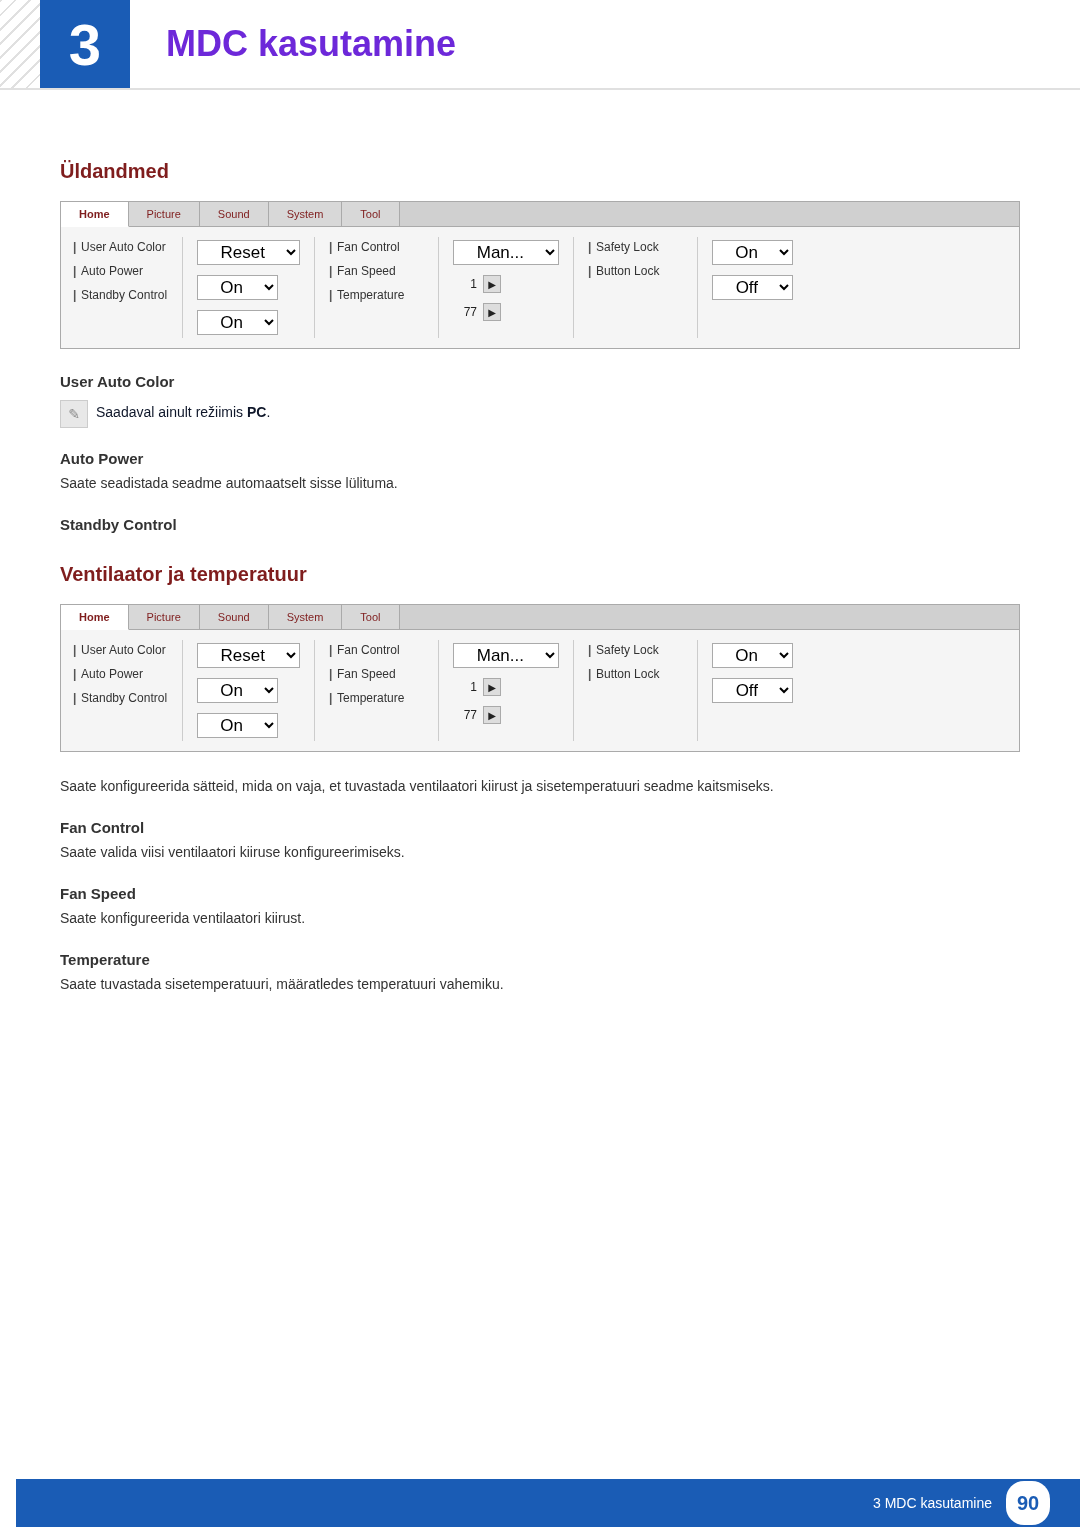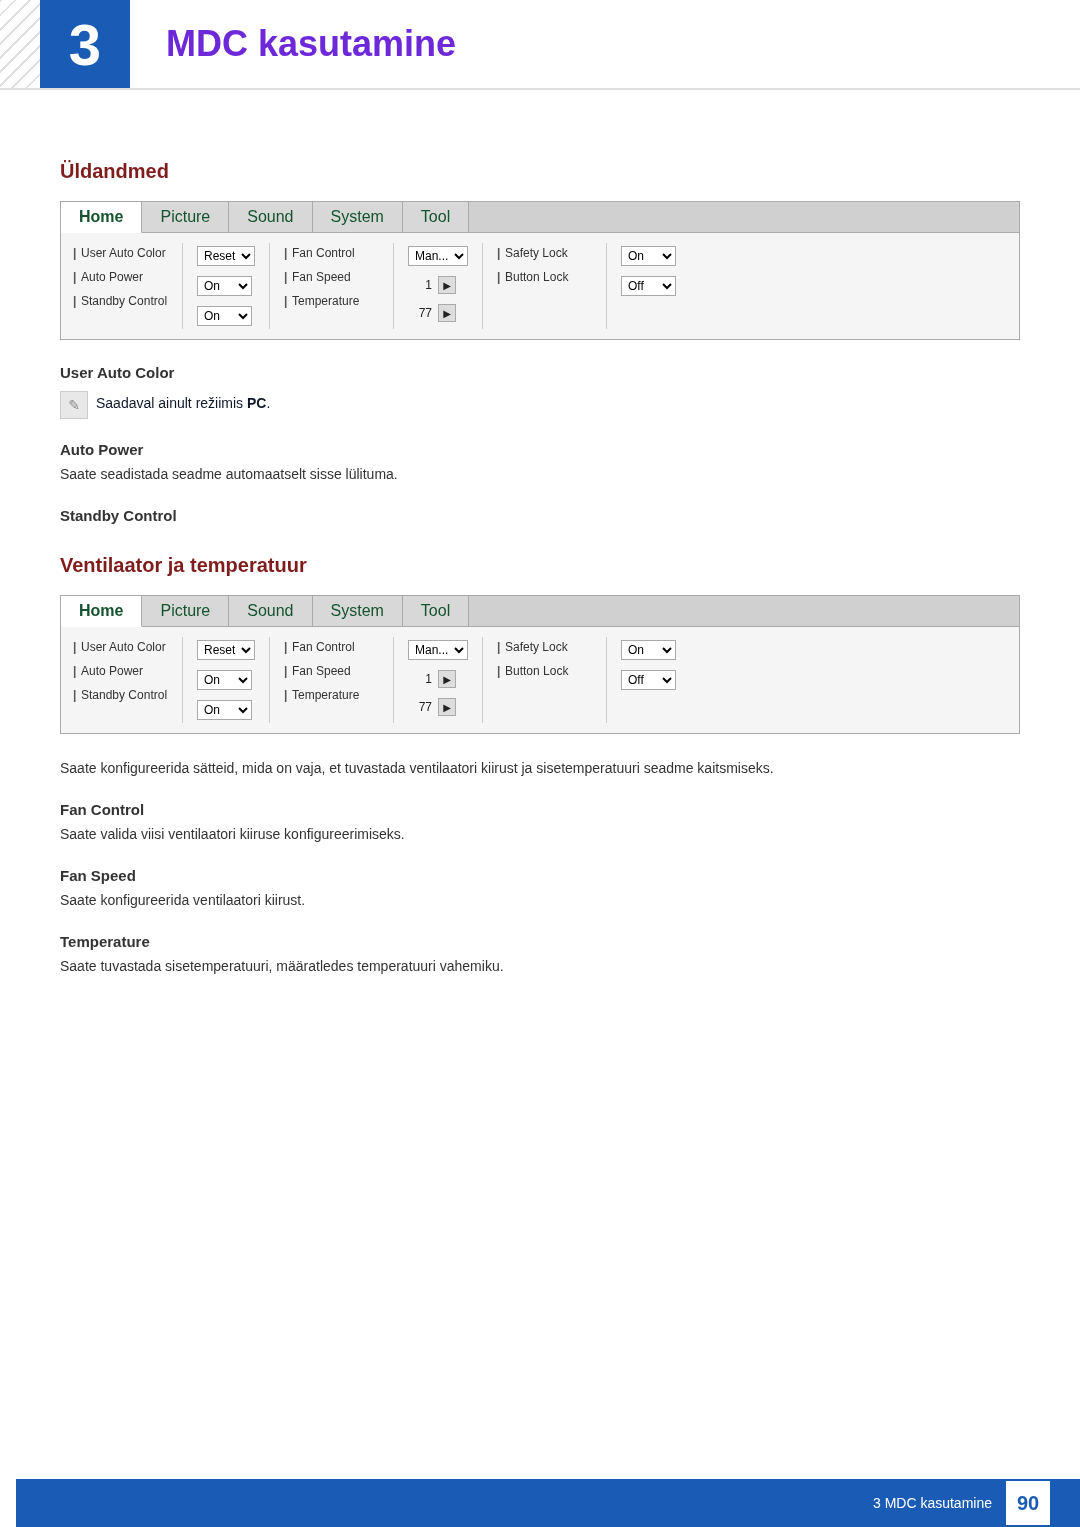--- a/index.html
+++ b/index.html
@@ -64,23 +64,23 @@
       background: #f5f5f5;
     }
 
     .ui-tabs {
       display: flex;
       background: #d0d0d0;
       border-bottom: 1px solid #aaa;
     }
     .ui-tab {
       padding: 6px 18px;
-      font-size: 16px;
+      font-size: 11px;
       font-weight: normal;
-      color: #14532d;
+      color: #7f1d1d;
       border-right: 1px solid #aaa;
       background: #d8d8d8;
       cursor: pointer;
     }
     .ui-tab.active {
       background: #fff;
       font-weight: bold;
       border-bottom: 1px solid #fff;
       margin-bottom: -1px;
     }
@@ -124,25 +124,26 @@
     }
     .ui-label::before {
       content: '|';
       position: absolute;
       left: 0;
       color: #555;
       font-weight: bold;
     }
 
     .ui-select {
-      font-size: 12px;
+      font-size: 17px;
       border: 1px solid #aaa;
       background: #fff;
-      padding: 1px 2px;
+      padding: 1px 18px;
       min-width: 55px;
+      text-align: right;
     }
 
     .ui-arrow-btn {
       display: flex;
       align-items: center;
       justify-content: center;
       width: 18px;
       height: 18px;
       background: #ddd;
       border: 1px solid #aaa;
@@ -217,20 +218,21 @@
     .footer-page {
       background: #fff;
       color: #1a5cb5;
       font-size: 20px;
       font-weight: bold;
       width: 44px;
       height: 44px;
       display: flex;
       align-items: center;
       justify-content: center;
+      border-radius: 18px;
     }
 
     
     .header-deco {
       width: 40px;
       height: 90px;
       overflow: hidden;
       flex-shrink: 0;
       background: repeating-linear-gradient(
         135deg,

